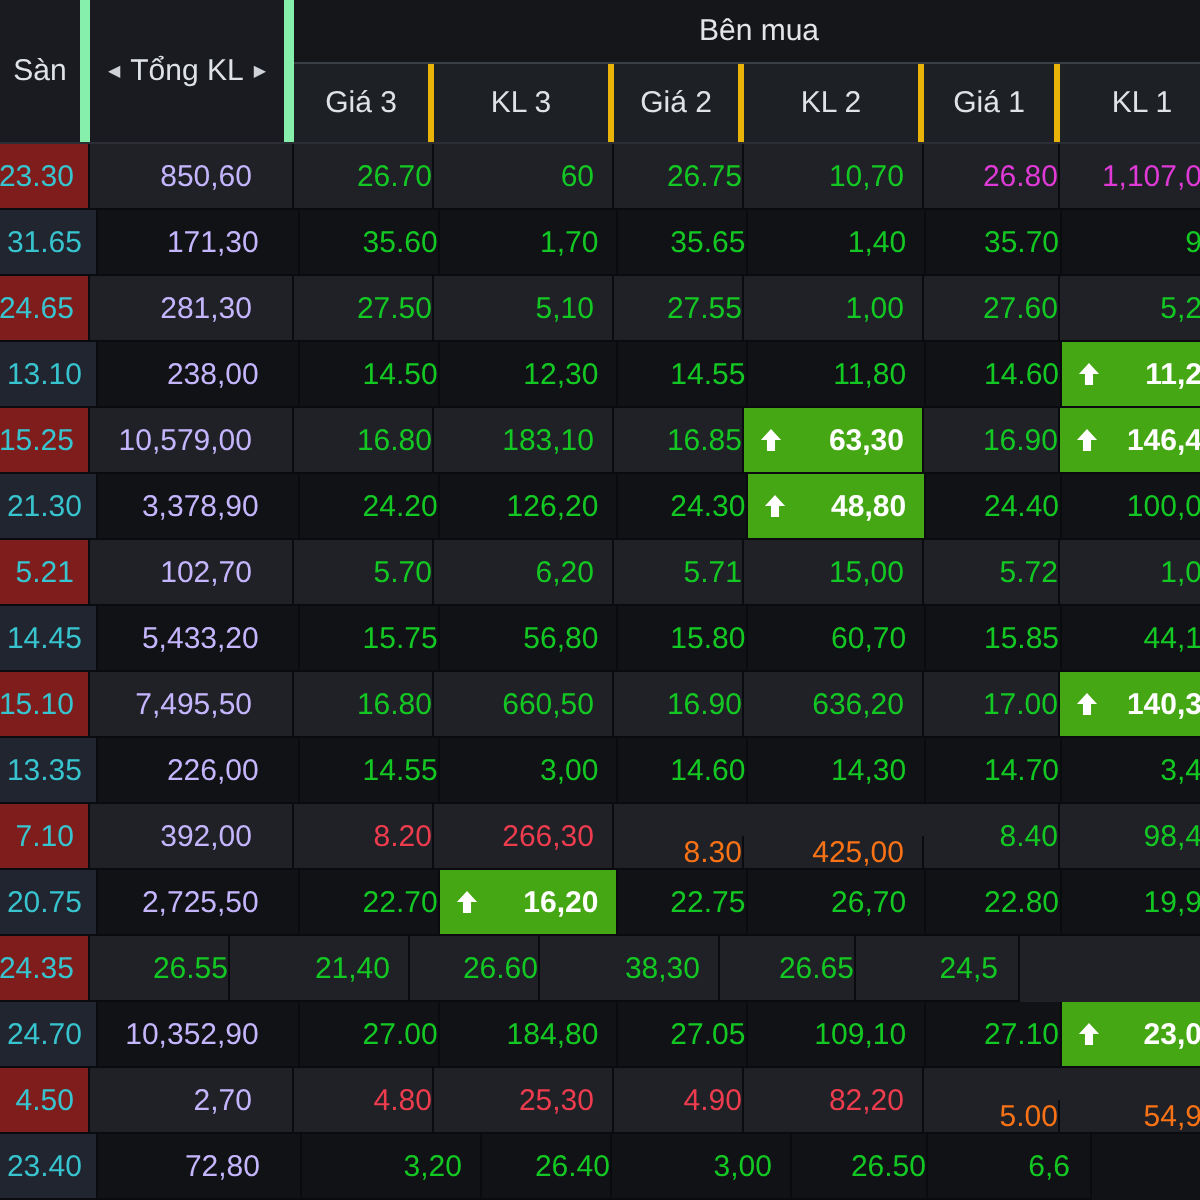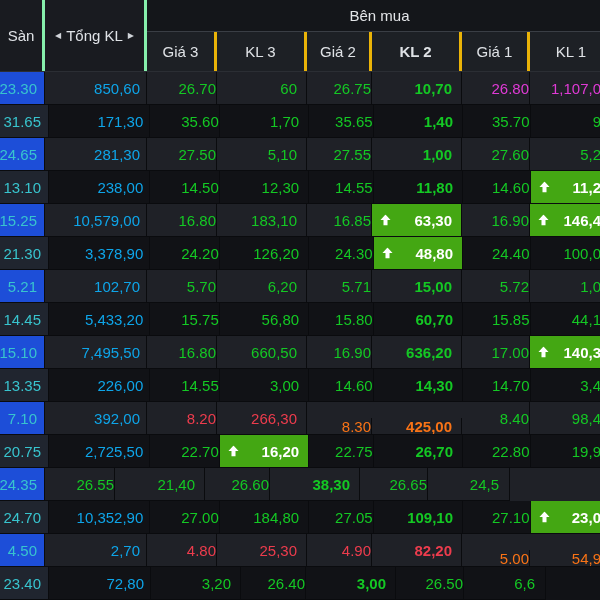--- a/index.html
+++ b/index.html
@@ -10,55 +10,55 @@
     font-size:15px;
     -webkit-font-smoothing:antialiased;
   }
   .viewport { position:relative; width:600px; height:600px; overflow:hidden; }
   .board { position:absolute; top:0; left:0; width:612px; height:600px; }
 
   
   .header { display:flex; height:72px; background:#16181d; border-bottom:1px solid #2b2e34; }
   .hcell-merged {
     display:flex; align-items:center; justify-content:center;
-    color:#dfe2e6; background:#191b20; border-right:3px solid #86efac;
+    color:#dfe2e6; background:#191b20; border-right:5px solid #86efac;
   }
   .h-san  { width:45px; }
   .h-tkl  { width:102px; gap:5px; }
   .pg-arrow { font-size:8px; color:#cfd3d8; line-height:1; }
   .h-right { width:465px; display:flex; flex-direction:column; }
   .h-group {
     height:32px; display:flex; align-items:center; justify-content:center;
     color:#e3e5e8; background:#14161a; border-bottom:1px solid #3a3e45;
   }
   .h-sub { flex:1; display:flex; background:#1d2025; }
   .h-sub .hc {
     display:flex; align-items:center; justify-content:center;
     color:#dfe2e6; border-right:3px solid #eab308;
   }
   .h-sub .hc:last-child { border-right:none; }
 
   
   .w-g3 { width:70px; } .w-k3 { width:90px; }
-  .w-g2 { width:65px; } .w-k2 { width:90px;font-weight:bold; }
+  .w-g2 { width:65px; } .w-k2 { width:90px; }
   .w-g1 { width:68px; } .w-k1 { width:82px; }
 
   
   .row { display:flex; height:33px; }
   .r-light { background:#1f2127; }
   .r-dark  { background:#111216; }
   .cell {
     display:flex; align-items:center; justify-content:flex-end;
     border-right:1px solid #0a0b0e; border-bottom:1px solid #0a0b0e;
     white-space:nowrap; overflow:hidden; position:relative;
   }
   .c-floor { width:45px; padding-right:7px; color:#38c4ce; }
-  .r-light .c-floor { background:#1d4ed8; }
+  .r-light .c-floor { background:#7f1d1d; }
   .r-dark  .c-floor { background:#20252f;padding-left:41px; }
-  .c-tkl { width:102px; padding-right:6px; color:#0ea5e9; }
+  .c-tkl { width:102px; padding-right:20px; color:#c4b5fd; }
   .price { }
   .vol   { padding-right:9px;text-align:right; }
   .w-k1.vol { padding-right:10px; }
 
   .c-green   { color:#14c824; }
   .c-red     { color:#ed3c4d; }
   .c-yellow  { color:#f97316;margin-top:16px; }
   .c-magenta { color:#e03ad6; }
   .c-white   { color:#f4f6f8; }
 

